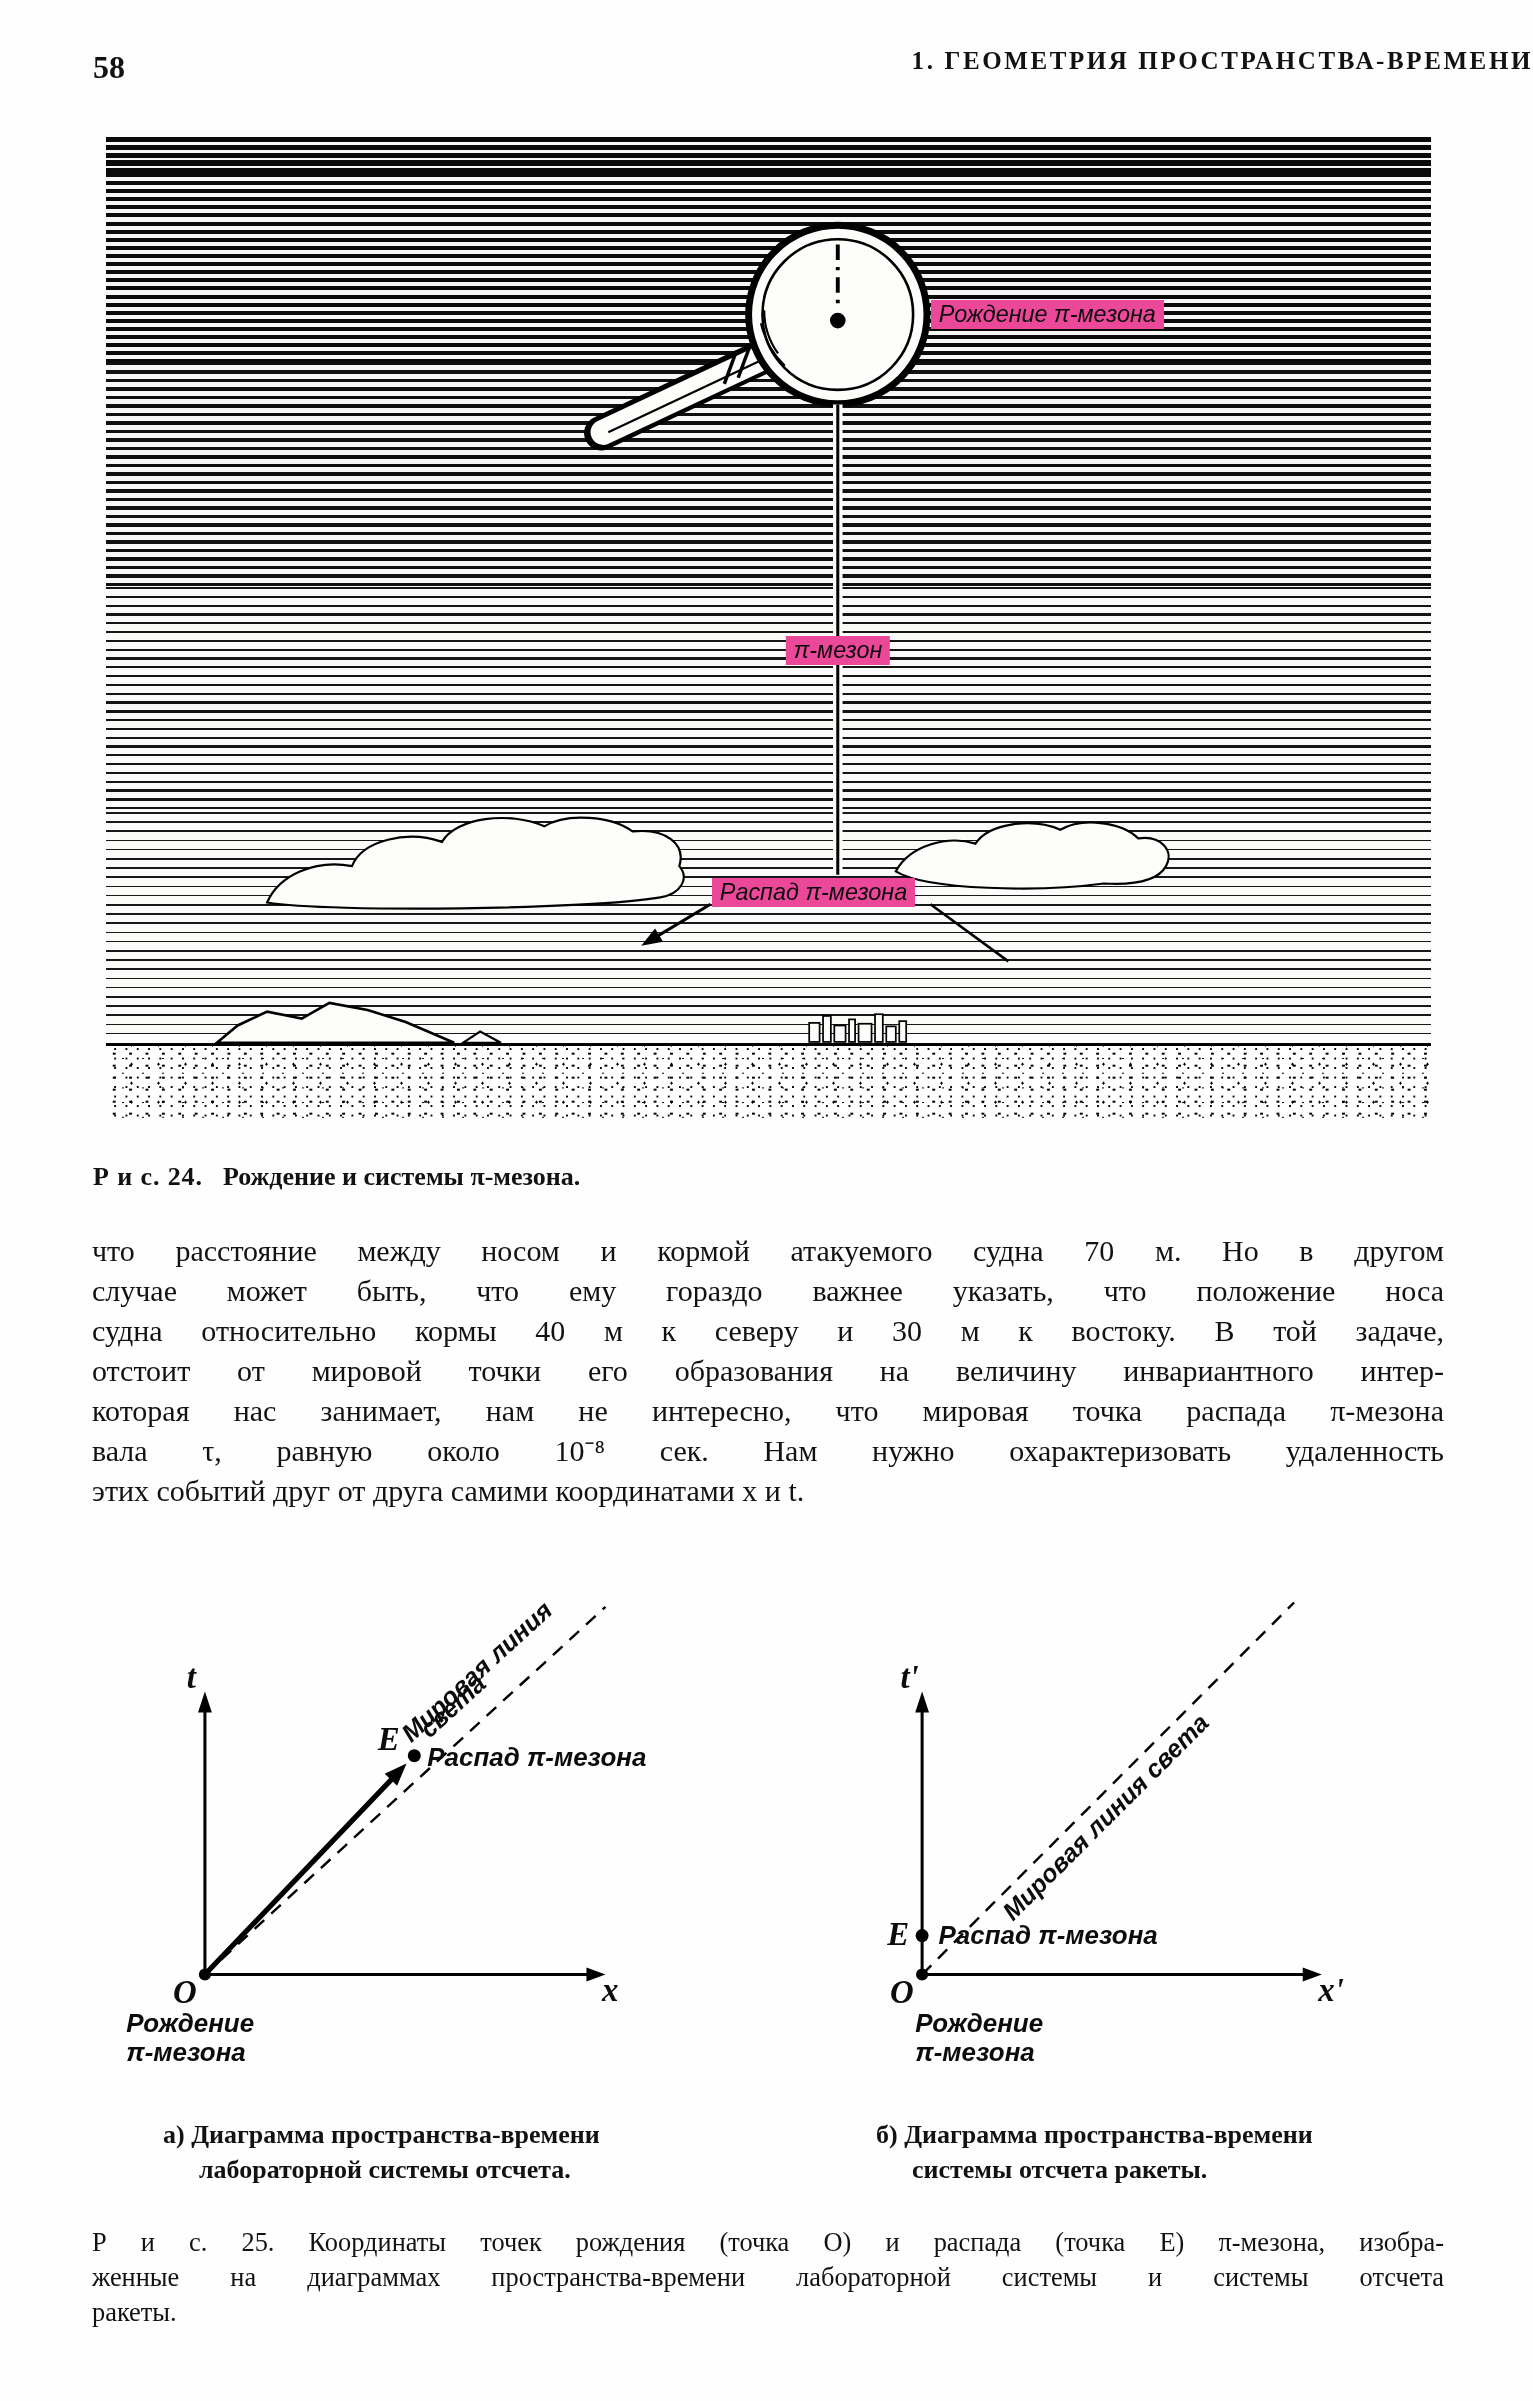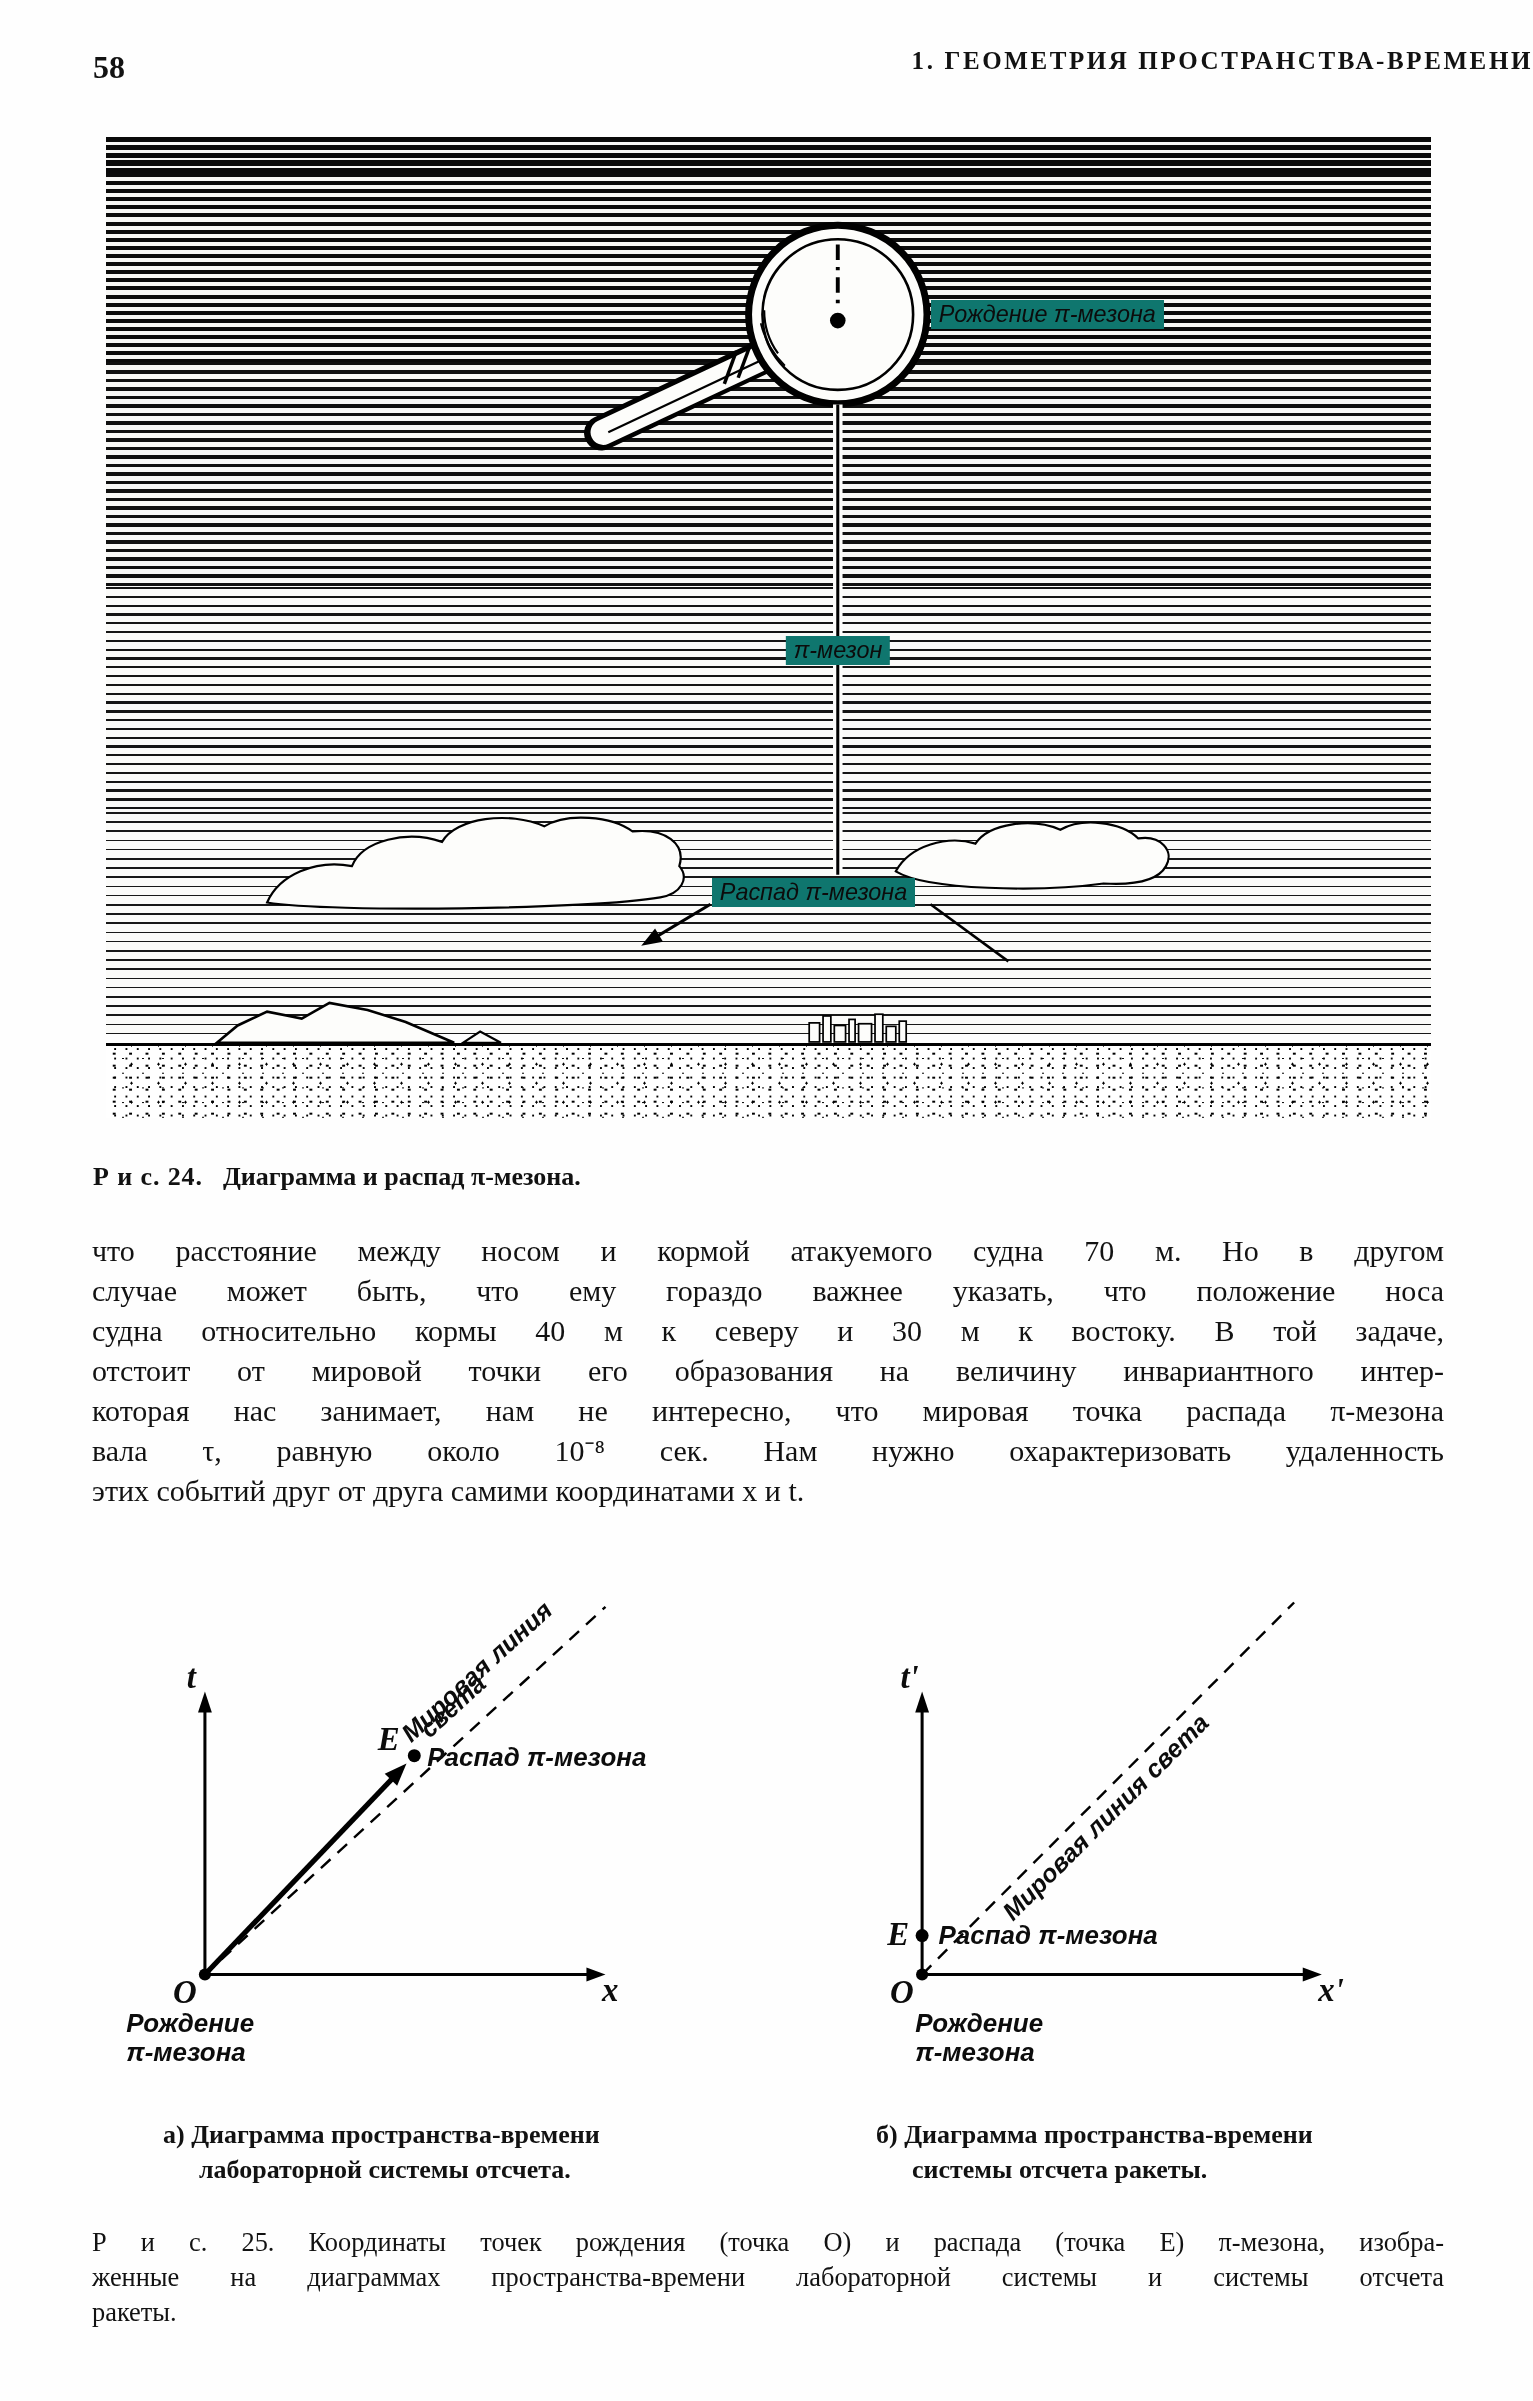--- a/index.html
+++ b/index.html
@@ -23,21 +23,21 @@
   .b4{height:222px;background:repeating-linear-gradient(to bottom,#181818 0 1.6px,#fbfbf9 1.6px 9.2px)}
   .ground{position:absolute;left:0;top:906px;width:100%;height:75px;border-top:3.5px solid #000;
           background-color:#fff;
           background-image:radial-gradient(#000 1.2px,transparent 1.3px),
                            radial-gradient(#000 1px,transparent 1px),
                            radial-gradient(#000 1.5px,transparent 1.6px),
                            radial-gradient(#000 0.9px,transparent 1px);
           background-size:16.4px 12px,20px 14.7px,27px 19px,11.3px 9.5px;
           background-position:0 1.7px,7px 5.2px,12px 8.7px,3.5px 7.8px}
   .fig24svg{position:absolute;left:0;top:0;width:1325px;height:982px}
-  .flabel{position:absolute;background:#0f766e;font-family:"Liberation Sans",sans-serif;
+  .flabel{position:absolute;background:#ec4899;font-family:"Liberation Sans",sans-serif;
           font-style:italic;font-size:23.4px;padding:0.9px 7.8px;white-space:nowrap;color:#0c0c0c}
   #lb-birth{left:825px;top:163px}
   #lb-meson{left:732px;top:499px;transform:translateX(-50%)}
   #lb-decay{left:606px;top:741px}
 
   .cap24{position:absolute;left:93px;top:1162px;font-size:26px;font-weight:bold}
   .cap24 .rs{letter-spacing:0.9px;margin-right:20px}
 
   
   .bodytext{position:absolute;left:92px;top:1231px;width:1352px;font-size:30px}
@@ -121,21 +121,21 @@
         <line x1="952" y1="886" x2="1042" y2="952" stroke="#000" stroke-width="3"></line>
       </g>
     </svg>
 
     <span class="flabel" id="lb-birth">Рождение π-мезона</span>
     <span class="flabel" id="lb-meson">π-мезон</span>
     <span class="flabel" id="lb-decay">Распад π-мезона</span>
   </div>
 
   <div class="cap24">
-    <span class="rs">Р и с. 24.</span><span>Диаграмма и распад π-мезона.</span>
+    <span class="rs">Р и с. 24.</span><span>Рождение и системы π-мезона.</span>
   </div>
 
   <div class="bodytext">
     <div class="bl j">что расстояние между носом и кормой атакуемого судна 70 м. Но в другом</div>
     <div class="bl j">случае может быть, что ему гораздо важнее указать, что положение носа</div>
     <div class="bl j">судна относительно кормы 40 м к северу и 30 м к востоку. В той задаче,</div>
     <div class="bl j">отстоит от мировой точки его образования на величину инвариантного интер-</div>
     <div class="bl j">которая нас занимает, нам не интересно, что мировая точка распада π-мезона</div>
     <div class="bl j">вала τ, равную около 10⁻⁸ сек. Нам нужно охарактеризовать удаленность</div>
     <div class="bl">этих событий друг от друга самими координатами x и t.</div>

